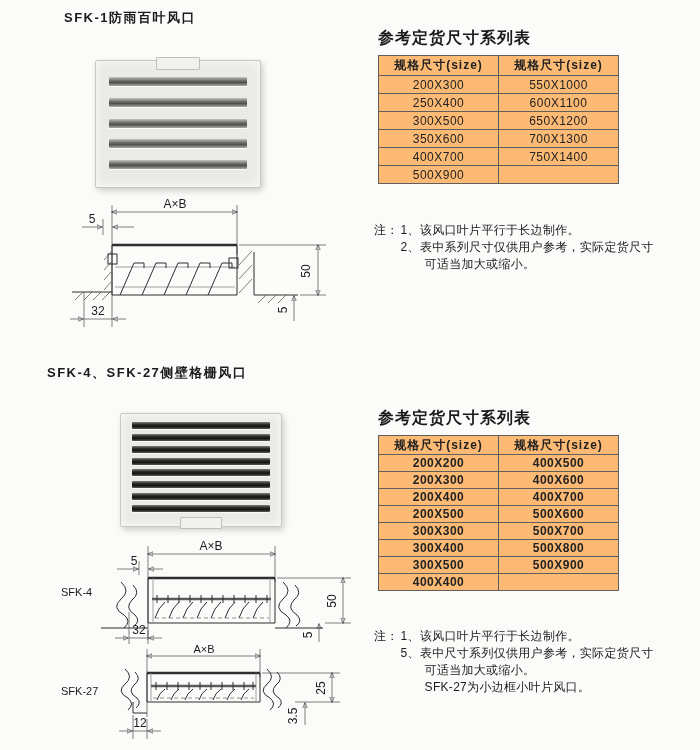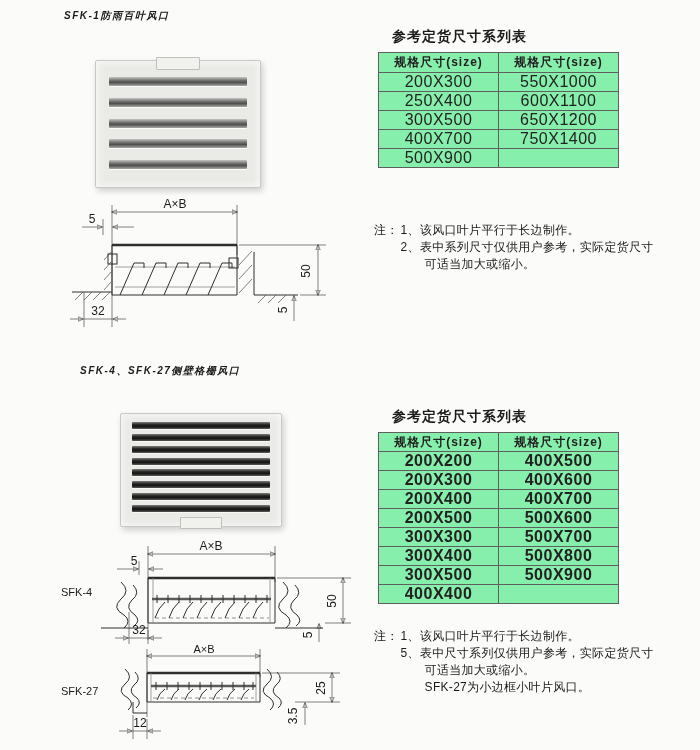--- a/index.html
+++ b/index.html
@@ -3,22 +3,22 @@
 <meta charset="utf-8">
 <style>
   html,body { margin:0; padding:0; }
   .page {
     position:relative; width:700px; height:750px;
     background:#fbfbf9; overflow:hidden;
     font-family:"Liberation Sans","DejaVu Sans",sans-serif;
     color:#1b1b1b;
   }
   .sec-title {
-    position:absolute; font-size:10px; font-weight:bold;
-    letter-spacing:1.5px; white-space:nowrap;font-style:italic;
+    position:absolute; font-size:13px; font-weight:bold;
+    letter-spacing:1.5px; white-space:nowrap;
   }
   
   .product {
     position:absolute; background:#eaeae7;
     border:1px solid #c8c8c4; border-radius:2px;
     box-shadow:2px 3px 6px rgba(0,0,0,.18), inset 0 0 8px rgba(255,255,255,.9);
   }
   .product .slats {
     position:absolute; display:flex; flex-direction:column;
     justify-content:space-between;
@@ -47,27 +47,27 @@
   .diag .hv { stroke-width:2.4; }
   .diag .lite { stroke:#8c8c8c; stroke-width:.8; }
   .diag .thin { stroke:#4a4a4a; stroke-width:.7; }
   .diag .bar { stroke:#5a5a5a; stroke-width:2.6; }
   .diag .dash { stroke:#777; stroke-width:.8; stroke-dasharray:4 3; }
   .diag text { fill:#1b1b1b; font-size:12px; stroke:none;
     font-family:"Liberation Sans","DejaVu Sans",sans-serif; }
   .diag text.sm { font-size:11px; }
   
   .tblwrap { position:absolute; width:241px; }
-  .tbl-title { font-size:14px; font-weight:bold; letter-spacing:1px; margin:0 0 6px 14px; }
-  table.sizes { border-collapse:collapse; width:241px; table-layout:fixed; background:#86efac; }
+  .tbl-title { font-size:16px; font-weight:bold; letter-spacing:1px; margin:0 0 6px 0; }
+  table.sizes { border-collapse:collapse; width:241px; table-layout:fixed; background:#fdba74; }
   table.sizes th, table.sizes td {
     border:1px solid #5f5f5f; text-align:center; padding:0; color:#222;
   }
   table.sizes th { font-size:12px; font-weight:600; letter-spacing:1px; height:19px; }
-  table.sizes td { font-size:16px; letter-spacing:.5px; height:17px; }
+  table.sizes td { font-size:12px; letter-spacing:.5px; height:17px; }
   table.sizes.t2 th { height:18px; }
   table.sizes.t2 td { height:16px;font-weight:bold; }
   
   .notes { position:absolute; font-size:12px; line-height:17px; display:flex; letter-spacing:.3px; }
   .notes .prefix { flex:none; margin-right:2px; }
   .notes .cont { padding-left:2em; }
 </style>
 </head>
 <body>
 
@@ -172,41 +172,45 @@
           </tr>
         <tr>
             <td>250X400</td>
             <td>600X1100</td>
           </tr>
         <tr>
             <td>300X500</td>
             <td>650X1200</td>
           </tr>
         <tr>
+            <td>350X600</td>
+            <td>700X1300</td>
+          </tr>
+        <tr>
             <td>400X700</td>
             <td>750X1400</td>
           </tr>
         <tr>
             <td>500X900</td>
             <td></td>
           </tr>
       </tbody>
     </table>
   </div>
 
   <div class="notes" style="left:374px; top:222px; width:280px;">
     <div class="prefix">注：</div>
     <div class="lines">
       <div>1、该风口叶片平行于长边制作。</div>
       <div>2、表中系列尺寸仅供用户参考，实际定货尺寸</div>
       <div class="cont">可适当加大或缩小。</div>
     </div>
   </div>
 
-  <div class="sec-title" style="left:80px; top:364px;">SFK-4、SFK-27侧壁格栅风口</div>
+  <div class="sec-title" style="left:47px; top:364px;">SFK-4、SFK-27侧壁格栅风口</div>
 
   <div class="product p2">
     <div class="slats">
       <div class="slat"></div>
       <div class="slat"></div>
       <div class="slat"></div>
       <div class="slat"></div>
       <div class="slat"></div>
       <div class="slat"></div>
       <div class="slat"></div>

